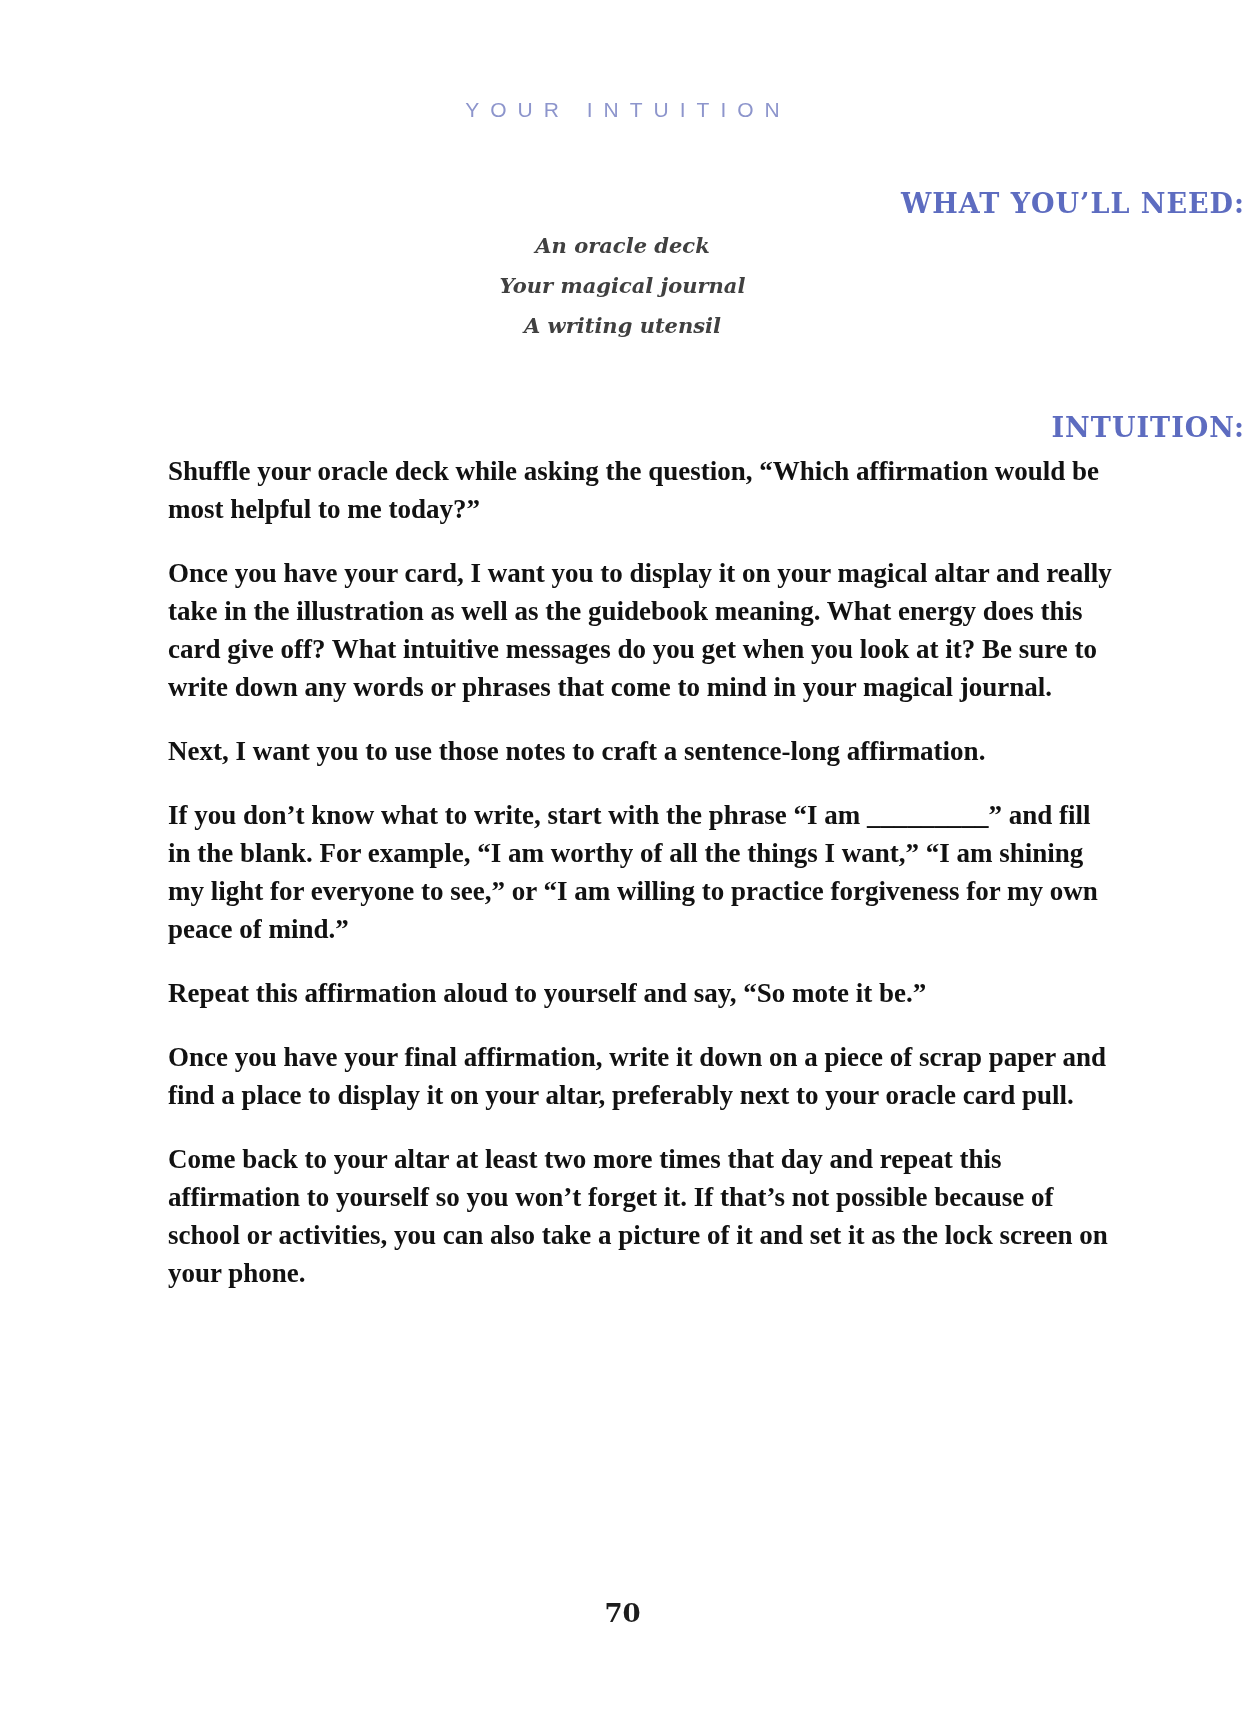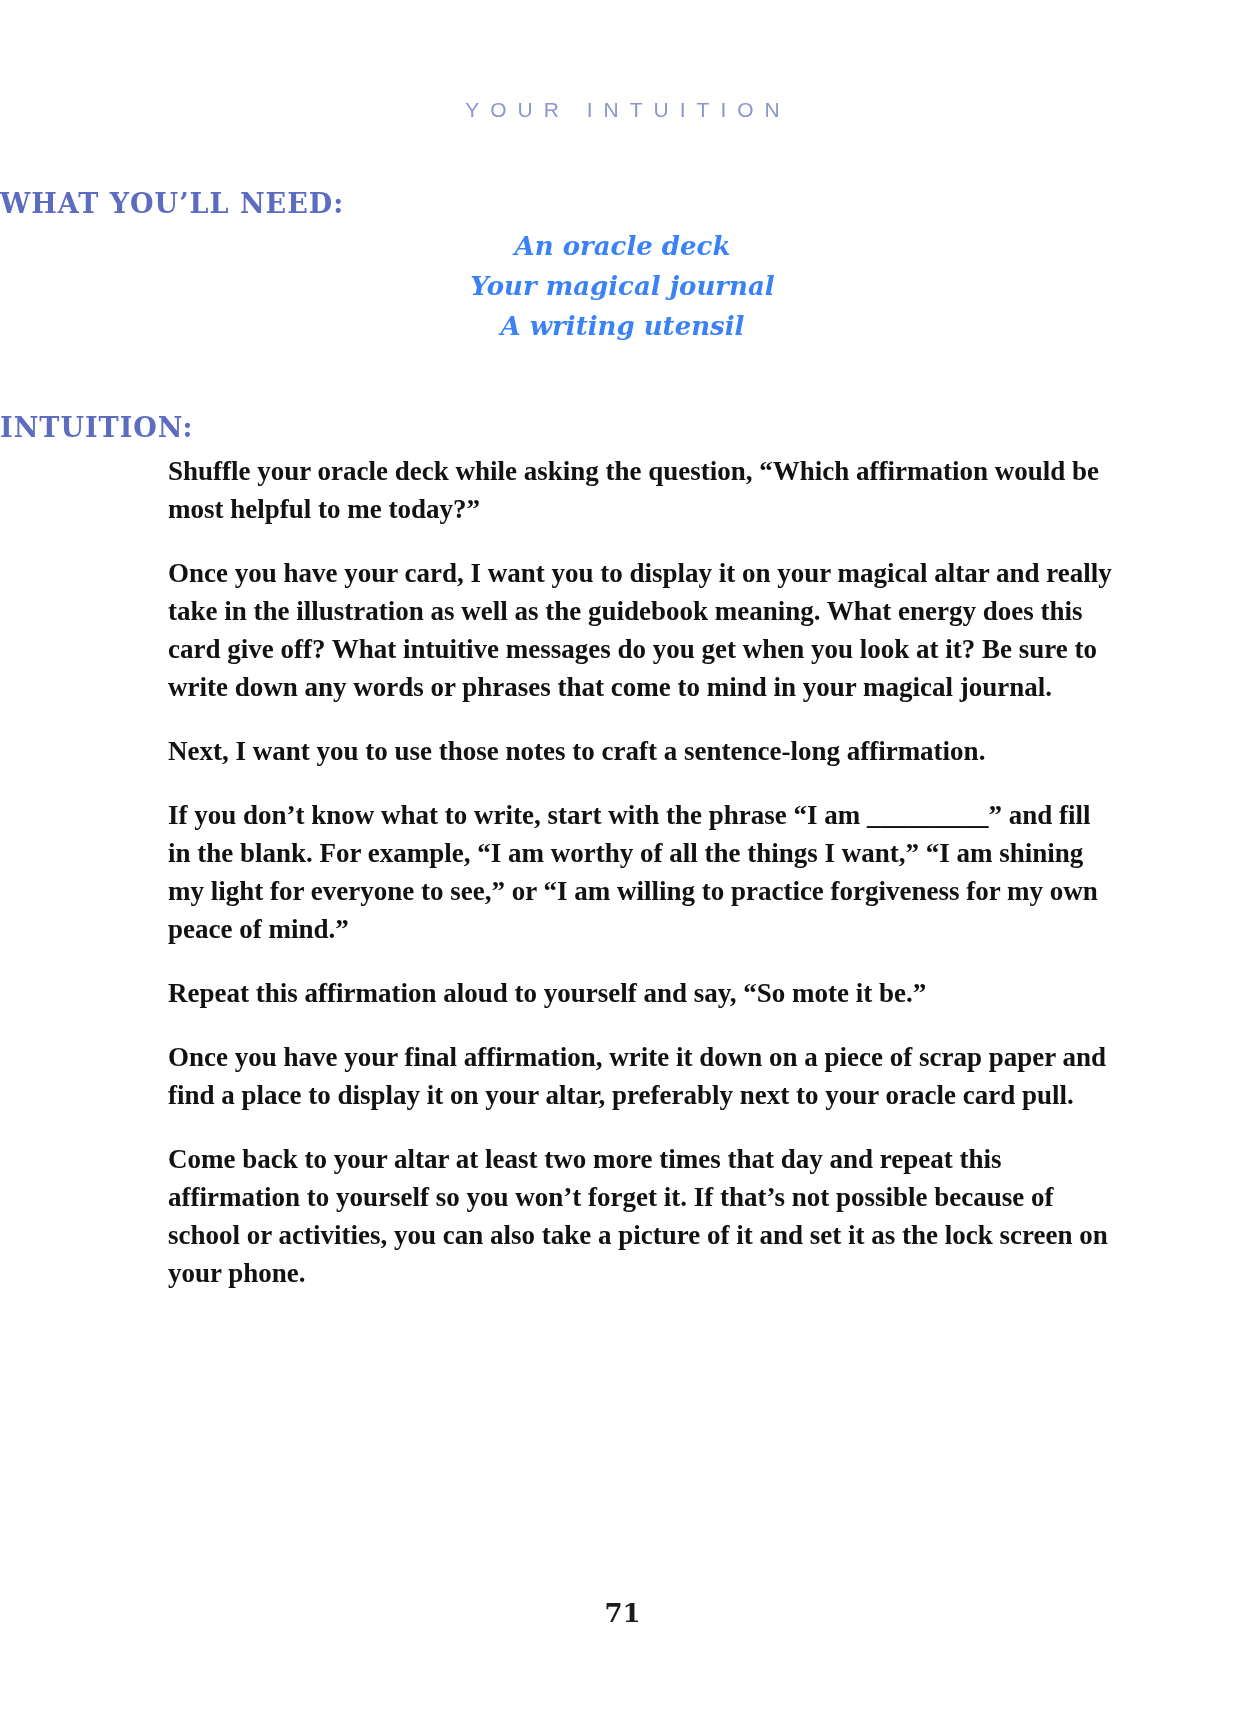--- a/index.html
+++ b/index.html
@@ -25,43 +25,43 @@
     font-size: 21px;
     font-weight: 400;
     letter-spacing: 11px;
     color: #8d95cc;
     text-indent: 11px; 
   }
   .section-heading {
     position: absolute;
     left: 0;
     width: 100%;
-    text-align: left;
+    text-align: right;
     font-family: "DejaVu Serif", serif;
     font-weight: 700;
     font-size: 27px;
     letter-spacing: 1px;
     color: #5d6cc0;
   }
   .need-heading { top: 188px; }
   .directions-heading { top: 412px; }
   .need-list {
     position: absolute;
     top: 226px;
     left: 0;
     width: 100%;
     text-align: center;
   }
   .need-item {
     font-family: "DejaVu Serif", serif;
     font-style: italic;
     font-weight: 700;
-    font-size: 26px;
+    font-size: 21px;
     line-height: 40px;
-    color: #3b82f6;
+    color: #404040;
   }
   .body-copy {
     position: absolute;
     top: 452px;
     left: 168px;
     width: 945px;
     color: #121212;
   }
   .body-copy p {
     margin: 0 0 26px 0;
@@ -103,15 +103,15 @@
   <div class="body-copy">
     <p>Shuffle your oracle deck while asking the question, “Which affirmation would be most helpful to me today?”</p>
     <p>Once you have your card, I want you to display it on your magical altar and really take in the illustration as well as the guidebook meaning. What energy does this card give off? What intuitive messages do you get when you look at it? Be sure to write down any words or phrases that come to mind in your magical journal.</p>
     <p>Next, I want you to use those notes to craft a sentence-long affirmation.</p>
     <p>If you don’t know what to write, start with the phrase “I am _________” and fill in the blank. For example, “I am worthy of all the things I want,” “I am shining my light for everyone to see,” or “I am willing to practice forgiveness for my own peace of mind.”</p>
     <p>Repeat this affirmation aloud to yourself and say, “So mote it be.”</p>
     <p>Once you have your final affirmation, write it down on a piece of scrap paper and find a place to display it on your altar, preferably next to your oracle card pull.</p>
     <p>Come back to your altar at least two more times that day and repeat this affirmation to yourself so you won’t forget it. If that’s not possible because of school or activities, you can also take a picture of it and set it as the lock screen on your phone.</p>
   </div>
 
-  <div class="page-number">71</div>
+  <div class="page-number">70</div>
 
 </div>
 
 </body></html>

